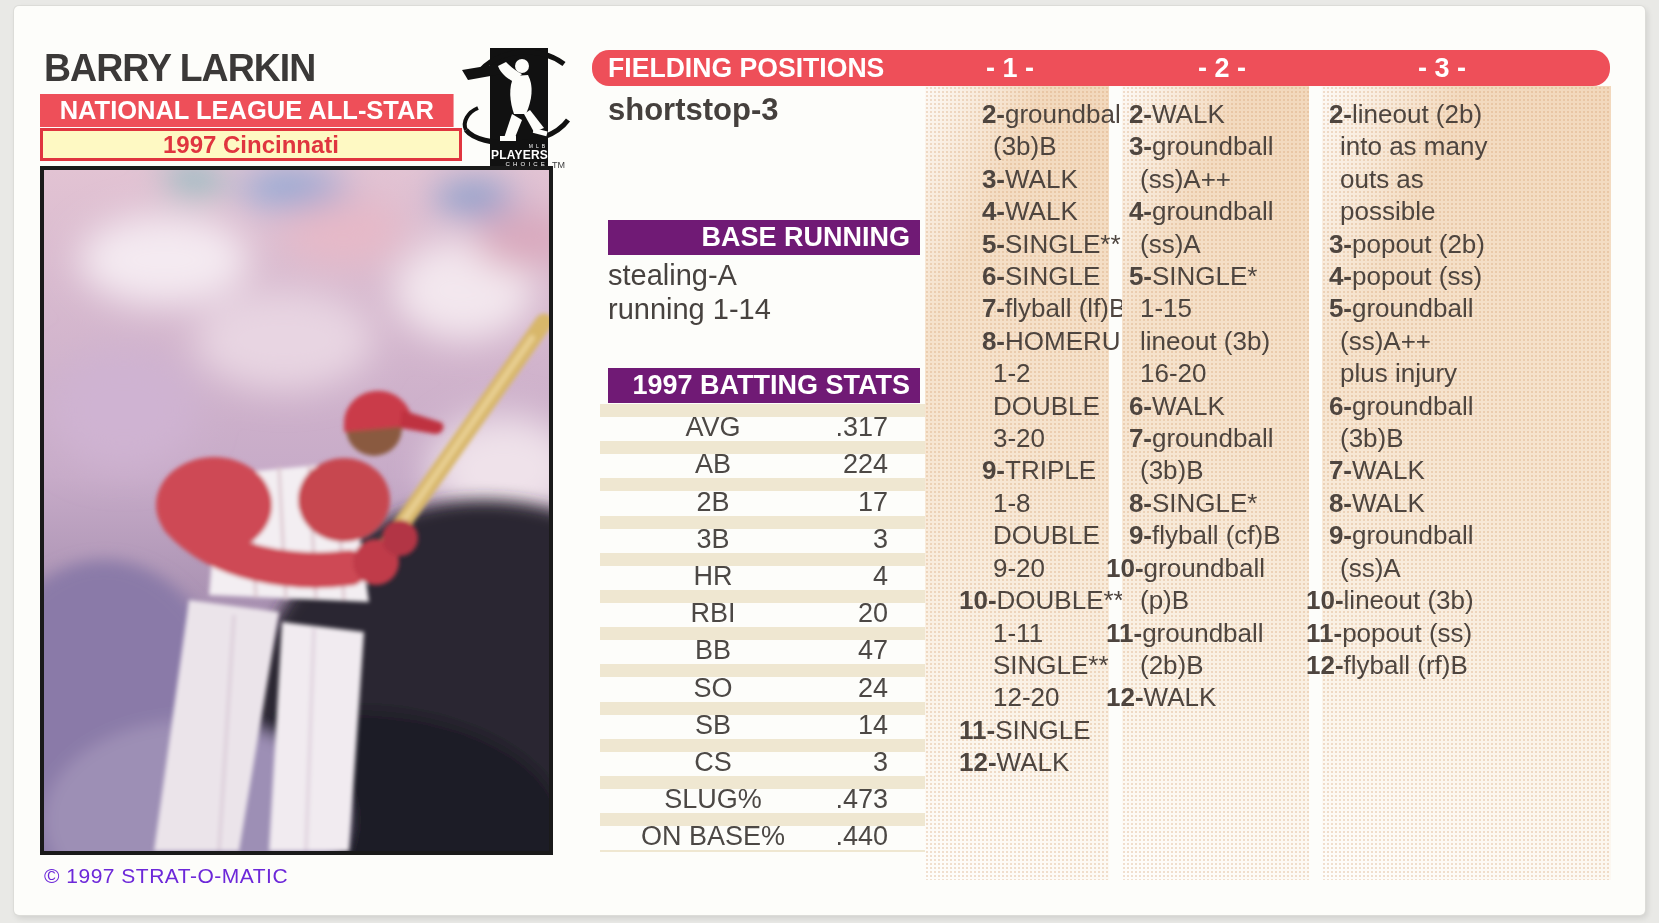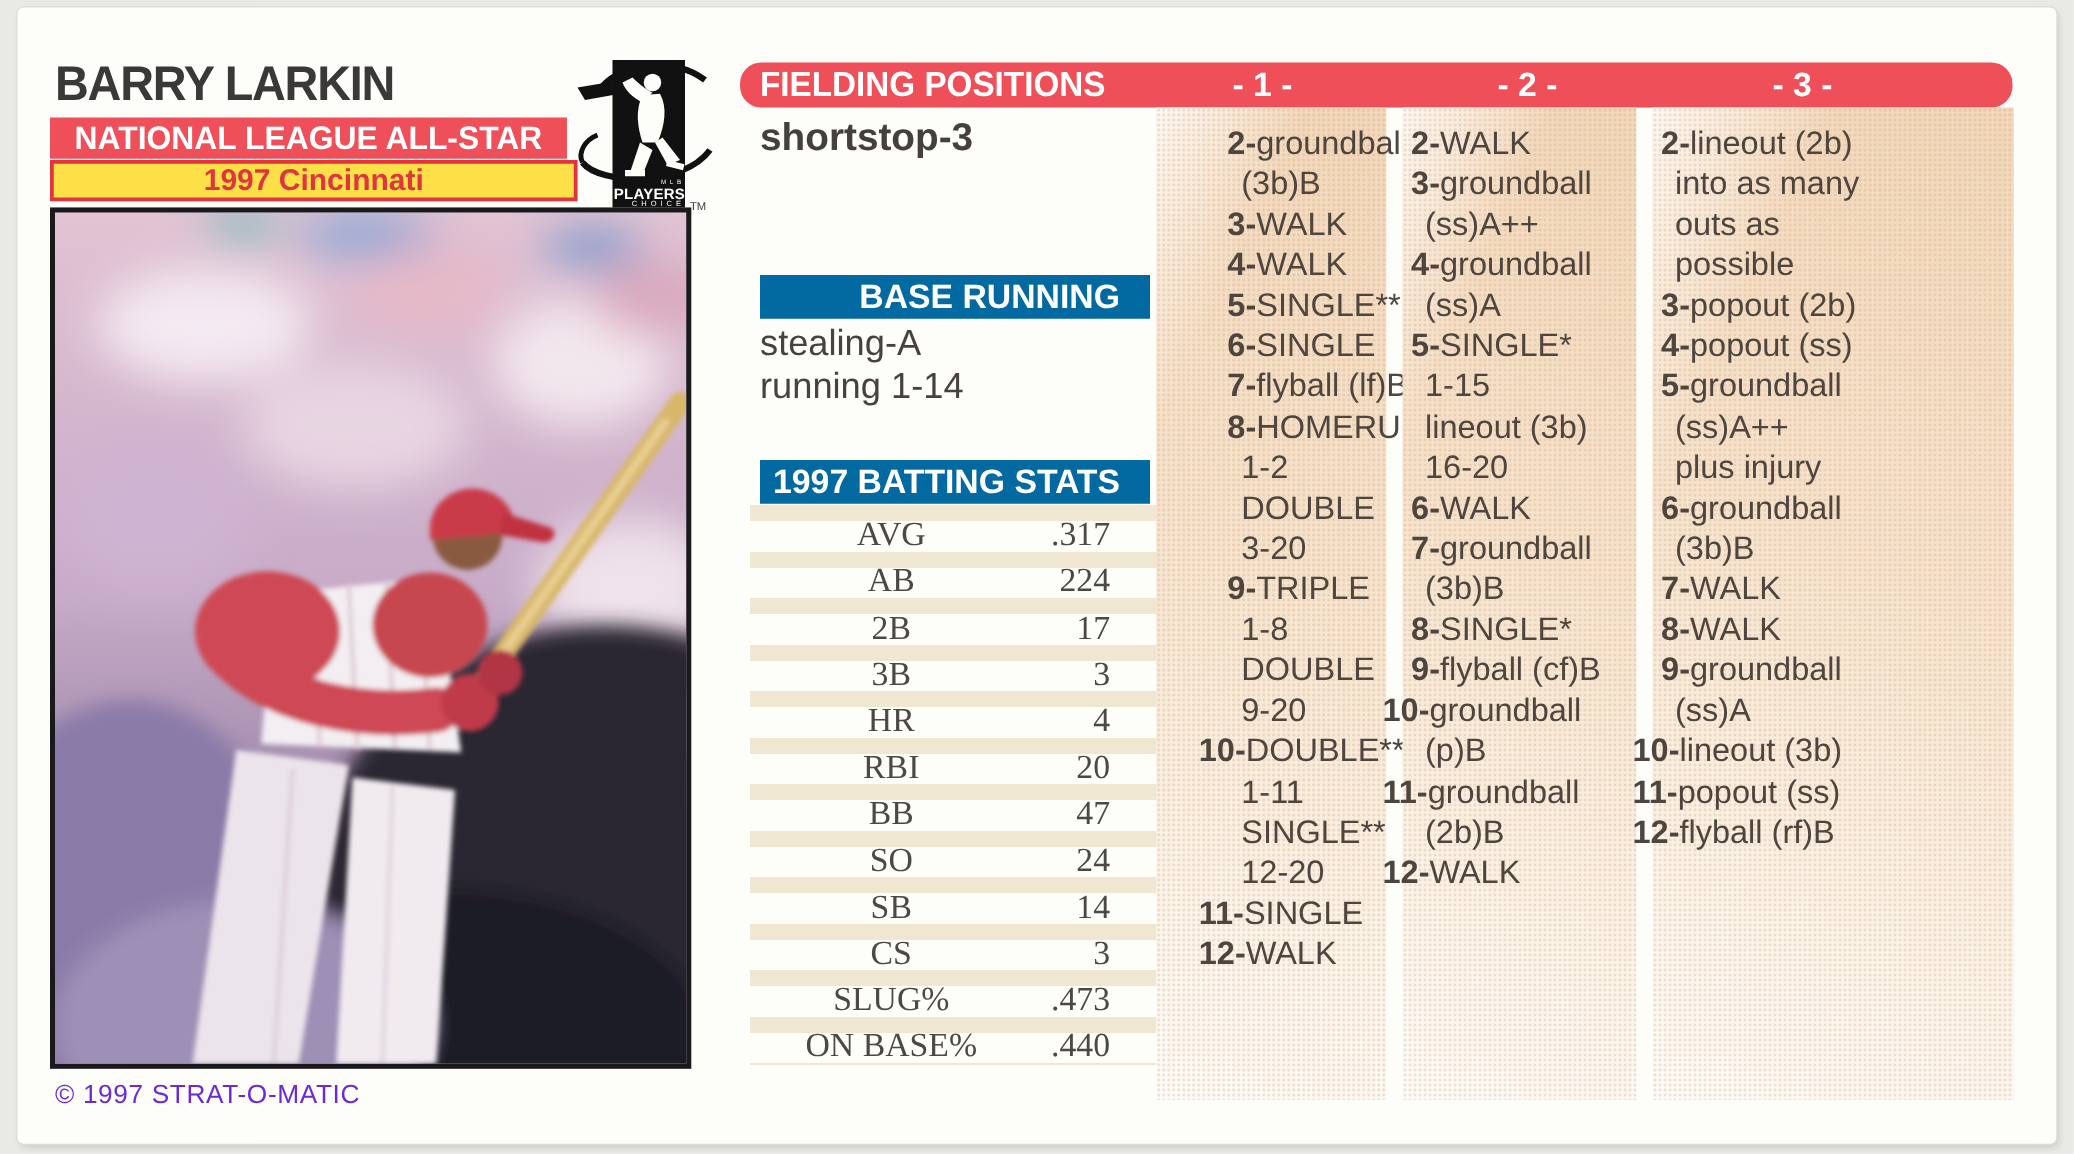--- a/index.html
+++ b/index.html
@@ -23,21 +23,21 @@
     white-space:nowrap;
   }
   .nl-banner{
     left:26px;top:88px;width:422px;height:33px;
     background:#ee4f59;color:#fff;font-weight:bold;font-size:26px;
     line-height:33px;text-align:center;letter-spacing:0;
     transform:scaleX(.98);transform-origin:left;white-space:nowrap;
   }
   .cinc-box{
     left:26px;top:122px;width:416px;height:27px;
-    background:#fde047;border:3px solid #e0353f;color:#e0353f;
+    background:#fef9c3;border:3px solid #e0353f;color:#e0353f;
     font-weight:bold;font-size:24px;line-height:27px;text-align:center;
   }
 
   
   .logo{left:446px;top:38px;width:116px;height:132px;}
   .logo svg{position:absolute;left:0;top:0;}
   .logo-textbox{
     position:absolute;left:30px;top:98px;width:58px;height:26px;
     background:#111;color:#fff;text-align:right;line-height:1;
   }
@@ -69,34 +69,34 @@
     color:#fff;font-weight:bold;font-size:27px;white-space:nowrap;
   }
   .colhead.c1{left:418px;} .colhead.c2{left:630px;} .colhead.c3{left:850px;}
 
   .shortstop{
     left:594px;top:86px;font-size:31px;font-weight:bold;color:#45403d;
   }
 
   
   .sec-banner{
-    background:#0369a1;color:#fff;font-weight:bold;font-size:27px;
-    height:35px;line-height:34px;text-align:right;padding-right:24px;
+    background:#701a75;color:#fff;font-weight:bold;font-size:27px;
+    height:35px;line-height:34px;text-align:right;padding-right:10px;
     letter-spacing:0;box-sizing:border-box;
   }
   .br-banner{left:594px;top:214px;width:312px;}
   .bs-banner{left:594px;top:362px;width:312px;}
   .br-lines{left:594px;top:252px;font-size:29px;line-height:34px;color:#47423f;}
 
   
   .stats{
     left:586px;top:398px;width:335px;height:448px;
     background:repeating-linear-gradient(to bottom,#efe7d1 0 13px,rgba(0,0,0,0) 13px 37.2px);
   }
-  .stat-row{width:290px;height:37.2px;display:flex;align-items:flex-end;font-family:Liberation Serif, serif;}
+  .stat-row{width:290px;height:37.2px;display:flex;align-items:flex-end;}
   .stat-label{flex:0 0 226px;text-align:center;font-size:27px;color:#4c4845;line-height:27px;}
   .stat-value{flex:0 0 62px;text-align:right;font-size:27px;color:#4c4845;line-height:27px;}
 
   
   .dice-col{
     top:80px;height:794px;box-sizing:border-box;padding-top:12px;
     background:
       radial-gradient(rgba(210,156,106,.30) 1px, rgba(0,0,0,0) 1.4px) 0 0/4px 4px,
       linear-gradient(115deg, rgba(255,255,255,.85) 0%, rgba(255,255,255,0) 22%),
       linear-gradient(200deg,#f2d8bc 0%,#f6e4cf 45%,#fbf4ea 78%,#fefdfb 100%);

